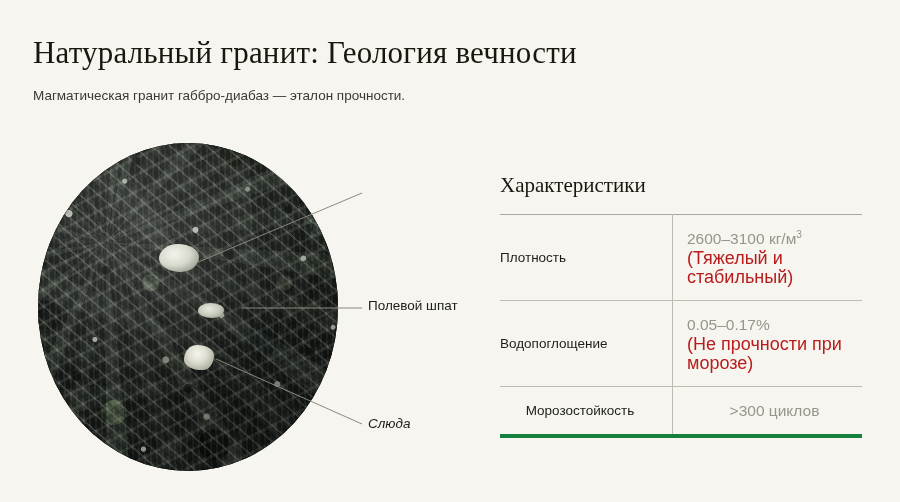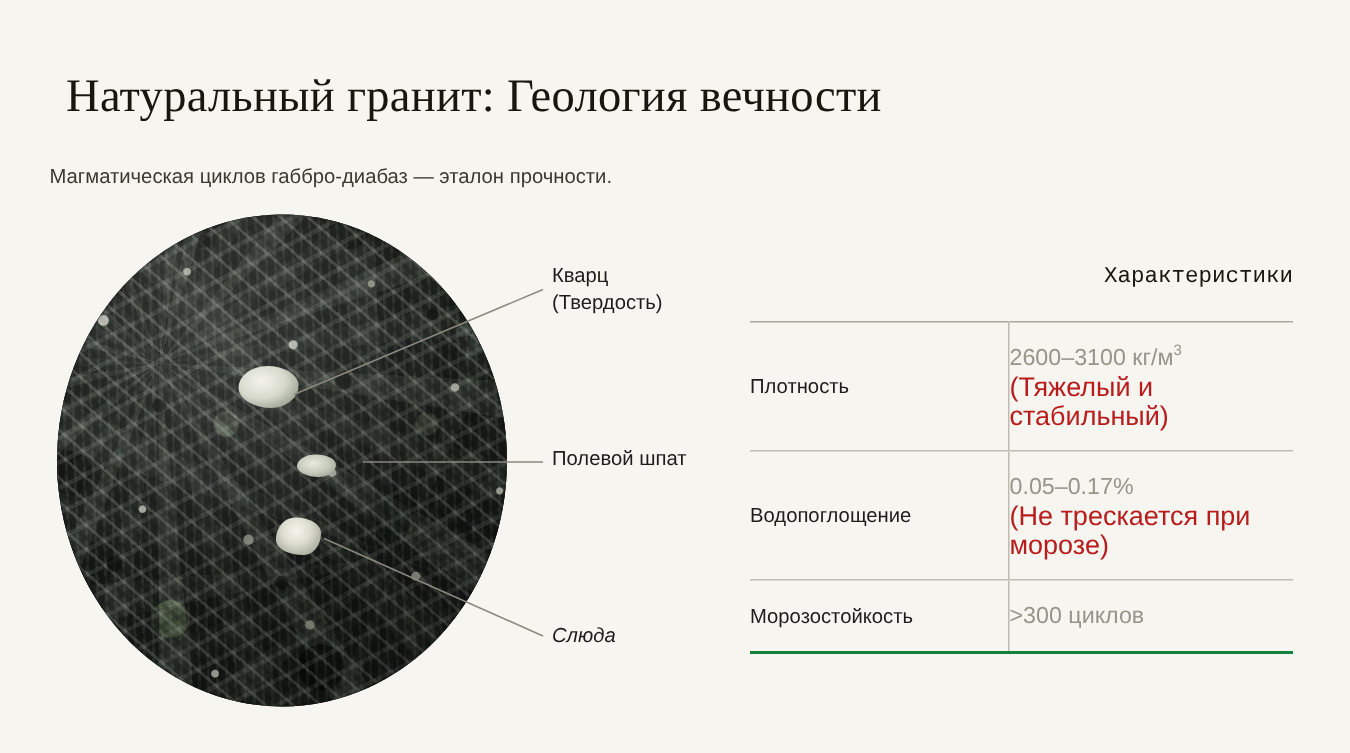--- a/index.html
+++ b/index.html
@@ -24,21 +24,21 @@
     top: 34px;
     width: 700px;
   }
   #title {
     font-family: "Liberation Serif", serif;
     font-size: 31px;
     font-weight: 400;
     line-height: 38px;
     letter-spacing: 0.2px;
     color: #17170f;
-    margin: 11px;
+    margin: 0;
     white-space: nowrap;
   }
   #subtitle {
     font-family: "Liberation Sans", sans-serif;
     font-size: 13.5px;
     font-weight: 400;
     line-height: 18px;
     color: #3a3a33;
     margin: 0;
     padding-top: 15px;
@@ -189,48 +189,48 @@
   .callout .sub { display: block; }
 
   
   #spec-panel {
     position: absolute;
     left: 500px;
     top: 172px;
     width: 362px;
   }
   #spec-heading {
-    font-family: Liberation Mono, monospace;
-    font-size: 15px;
+    font-family: Liberation Serif, serif;
+    font-size: 21px;
     font-weight: 400;
     line-height: 26px;
     color: #17170f;
     margin: 0 0 16px 0;
-    text-align: right;
   }
   #spec-table {
     width: 100%;
     border-collapse: collapse;
     table-layout: fixed;
   }
   #spec-table tr { border-top: 1px solid #bdbcb2; margin-top: 43px; }
   #spec-table tr:first-child { border-top: 1px solid #a9a89d; }
-  #spec-table tr:last-child  { border-bottom: 2px solid #15803d; }
+  #spec-table tr:last-child  { border-bottom: 4px solid #15803d; text-align: center; }
   #spec-table td {
     padding: 13px 0 13px 0;
     vertical-align: middle;
     font-size: 13.5px;
   }
   #spec-table td.k {
     width: 160px;
     color: #1d1d1b;
     padding-right: 12px;
   }
   #spec-table td.v {
     border-left: 1px solid #bdbcb2;
+    padding-left: 14px;
   }
   .v-main {
     display: block;
     font-size: 15.5px;
     line-height: 21px;
     color: #97958a;
   }
   .v-main .sup { font-size: 10px; vertical-align: super; line-height: 0; }
   .v-note {
     display: block;
@@ -240,21 +240,21 @@
   }
   .v-note:empty { display: none; }
 </style>
 </head>
 <body>
 
 <div id="page">
 
   <div id="header">
     <h1 id="title">Натуральный гранит: Геология вечности</h1>
-    <p id="subtitle">Магматическая циклов габбро-диабаз — эталон прочности.</p>
+    <p id="subtitle">Магматическая гранит габбро-диабаз — эталон прочности.</p>
   </div>
 
   <div id="sample-wrap">
     <div id="granite-disc">
       <div class="tex base"></div>
       <div class="tex grain-a"></div>
       <div class="tex grain-b"></div>
       <div class="tex specks"></div>
       <div class="tex dark-specks"></div>
       <div class="tex shade"></div>
@@ -264,24 +264,20 @@
     </div>
     <div id="disc-edge"></div>
   </div>
 
   <svg id="leaders" viewBox="0 0 900 502" xmlns="http://www.w3.org/2000/svg">
     <line x1="196" y1="263" x2="362" y2="193" stroke="#8a897f" stroke-width="1"></line>
     <line x1="242" y1="308" x2="362" y2="308" stroke="#8a897f" stroke-width="1"></line>
     <line x1="216" y1="359" x2="362" y2="424" stroke="#8a897f" stroke-width="1"></line>
   </svg>
 
-  <div class="callout" id="callout-quartz">
-    <span>Кварц</span>
-    <span class="sub">(Твердость)</span>
-  </div>
   <div class="callout" id="callout-feldspar">
     <span>Полевой шпат</span>
   </div>
   <div class="callout" id="callout-mica">
     <span>Слюда</span>
   </div>
 
   <div id="spec-panel">
     <h2 id="spec-heading">Характеристики</h2>
     <table id="spec-table">
@@ -292,21 +288,21 @@
           <td class="v">
             <span class="v-main"><span>2600–3100 кг/м</span><span class="sup">3</span></span>
             <span class="v-note">(Тяжелый и стабильный)</span>
           </td>
         </tr>
 
         <tr>
           <td class="k">Водопоглощение</td>
           <td class="v">
             <span class="v-main"><span>0.05–0.17%</span><span class="sup"></span></span>
-            <span class="v-note">(Не трескается при морозе)</span>
+            <span class="v-note">(Не прочности при морозе)</span>
           </td>
         </tr>
 
 
         <tr>
           <td class="k">Морозостойкость</td>
           <td class="v">
             <span class="v-main"><span>&gt;300 циклов</span><span class="sup"></span></span>
 
           </td>

